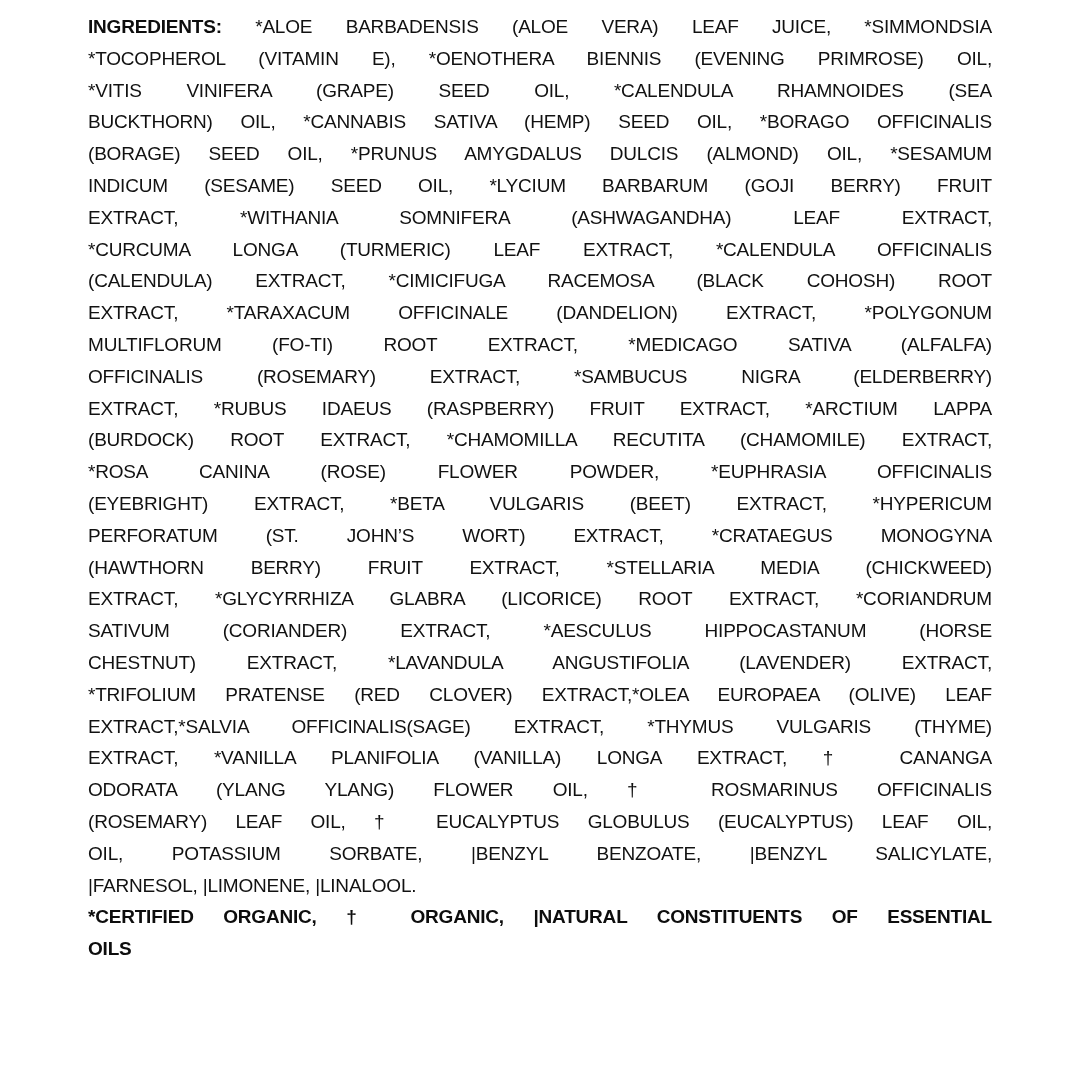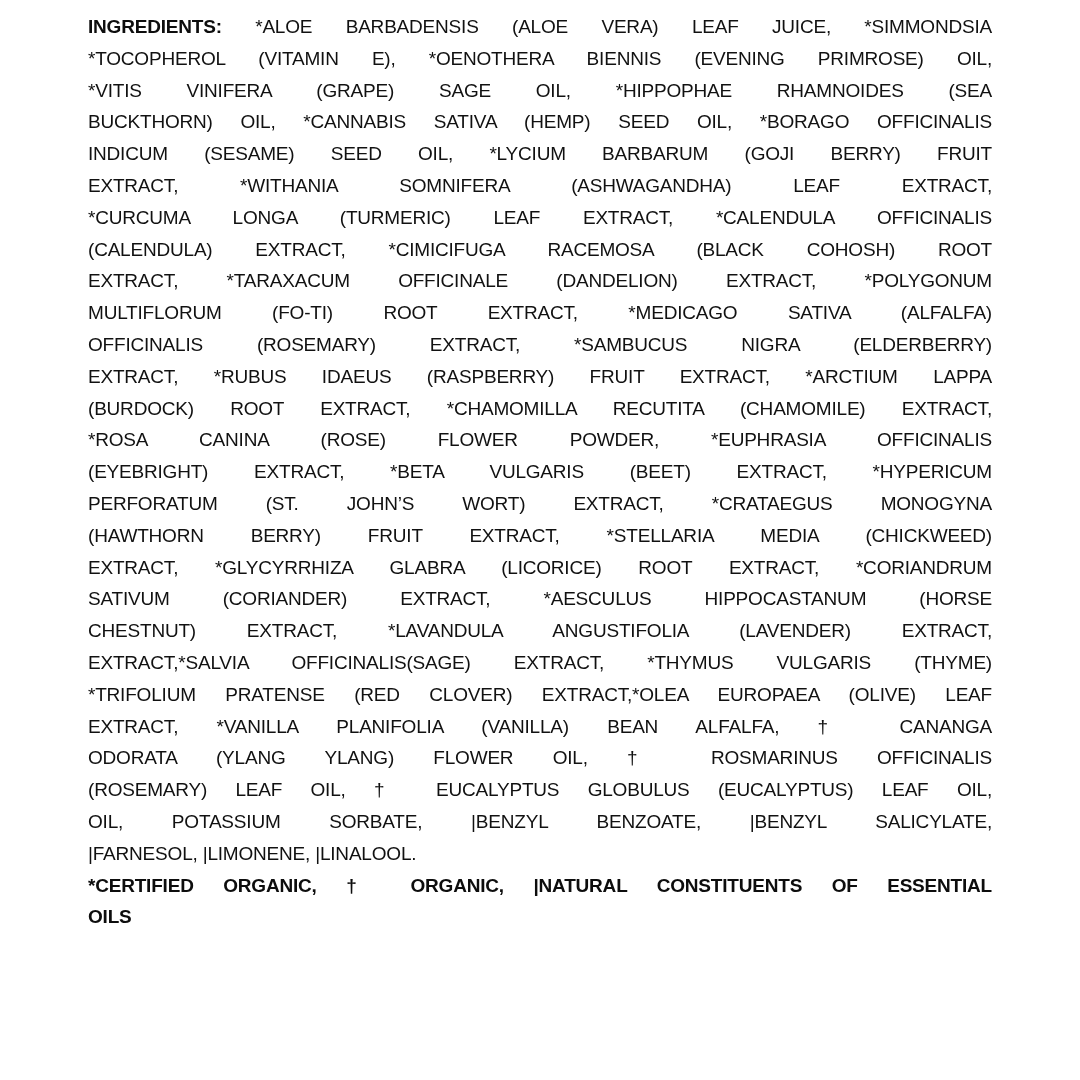--- a/index.html
+++ b/index.html
@@ -43,41 +43,42 @@
 </style>
 </head>
 <body>
 
 <main class="label-panel">
 
   <p class="line"><strong class="heading-bold">INGREDIENTS:</strong> <span>*ALOE BARBADENSIS (ALOE VERA) LEAF JUICE, *SIMMONDSIA</span></p>
 
   <div id="body-lines">
       <p class="line">*TOCOPHEROL (VITAMIN E), *OENOTHERA BIENNIS (EVENING PRIMROSE) OIL,</p>
-      <p class="line">*VITIS VINIFERA (GRAPE) SAGE OIL, *HIPPOPHAE RHAMNOIDES (SEA</p>
+      <p class="line">*VITIS VINIFERA (GRAPE) SEED OIL, *CALENDULA RHAMNOIDES (SEA</p>
       <p class="line">BUCKTHORN) OIL, *CANNABIS SATIVA (HEMP) SEED OIL, *BORAGO OFFICINALIS</p>
+      <p class="line">(BORAGE) SEED OIL, *PRUNUS AMYGDALUS DULCIS (ALMOND) OIL, *SESAMUM</p>
       <p class="line">INDICUM (SESAME) SEED OIL, *LYCIUM BARBARUM (GOJI BERRY) FRUIT</p>
       <p class="line">EXTRACT, *WITHANIA SOMNIFERA (ASHWAGANDHA) LEAF EXTRACT,</p>
       <p class="line">*CURCUMA LONGA (TURMERIC) LEAF EXTRACT, *CALENDULA OFFICINALIS</p>
       <p class="line">(CALENDULA) EXTRACT, *CIMICIFUGA RACEMOSA (BLACK COHOSH) ROOT</p>
       <p class="line">EXTRACT, *TARAXACUM OFFICINALE (DANDELION) EXTRACT, *POLYGONUM</p>
       <p class="line">MULTIFLORUM (FO-TI) ROOT EXTRACT, *MEDICAGO SATIVA (ALFALFA)</p>
       <p class="line">OFFICINALIS (ROSEMARY) EXTRACT, *SAMBUCUS NIGRA (ELDERBERRY)</p>
       <p class="line">EXTRACT, *RUBUS IDAEUS (RASPBERRY) FRUIT EXTRACT, *ARCTIUM LAPPA</p>
       <p class="line">(BURDOCK) ROOT EXTRACT, *CHAMOMILLA RECUTITA (CHAMOMILE) EXTRACT,</p>
       <p class="line">*ROSA CANINA (ROSE) FLOWER POWDER, *EUPHRASIA OFFICINALIS</p>
       <p class="line">(EYEBRIGHT) EXTRACT, *BETA VULGARIS (BEET) EXTRACT, *HYPERICUM</p>
       <p class="line">PERFORATUM (ST. JOHN’S WORT) EXTRACT, *CRATAEGUS MONOGYNA</p>
       <p class="line">(HAWTHORN BERRY) FRUIT EXTRACT, *STELLARIA MEDIA (CHICKWEED)</p>
       <p class="line">EXTRACT, *GLYCYRRHIZA GLABRA (LICORICE) ROOT EXTRACT, *CORIANDRUM</p>
       <p class="line">SATIVUM (CORIANDER) EXTRACT, *AESCULUS HIPPOCASTANUM (HORSE</p>
       <p class="line">CHESTNUT) EXTRACT, *LAVANDULA ANGUSTIFOLIA (LAVENDER) EXTRACT,</p>
+      <p class="line">*TRIFOLIUM PRATENSE (RED CLOVER) EXTRACT,*OLEA EUROPAEA (OLIVE) LEAF</p>
       <p class="line">EXTRACT,*SALVIA OFFICINALIS(SAGE) EXTRACT, *THYMUS VULGARIS (THYME)</p>
-      <p class="line">*TRIFOLIUM PRATENSE (RED CLOVER) EXTRACT,*OLEA EUROPAEA (OLIVE) LEAF</p>
-      <p class="line">EXTRACT, *VANILLA PLANIFOLIA (VANILLA) BEAN ALFALFA, † CANANGA</p>
+      <p class="line">EXTRACT, *VANILLA PLANIFOLIA (VANILLA) LONGA EXTRACT, † CANANGA</p>
       <p class="line">ODORATA (YLANG YLANG) FLOWER OIL, † ROSMARINUS OFFICINALIS</p>
       <p class="line">(ROSEMARY) LEAF OIL, † EUCALYPTUS GLOBULUS (EUCALYPTUS) LEAF OIL,</p>
       <p class="line">OIL, POTASSIUM SORBATE, |BENZYL BENZOATE, |BENZYL SALICYLATE,</p>
     </div>
 
   <p class="line no-force">|FARNESOL, |LIMONENE, |LINALOOL.</p>
 
   <p class="line legend">*CERTIFIED ORGANIC, † ORGANIC, |NATURAL CONSTITUENTS OF ESSENTIAL</p>
 
   <p class="line legend no-force">OILS</p>

